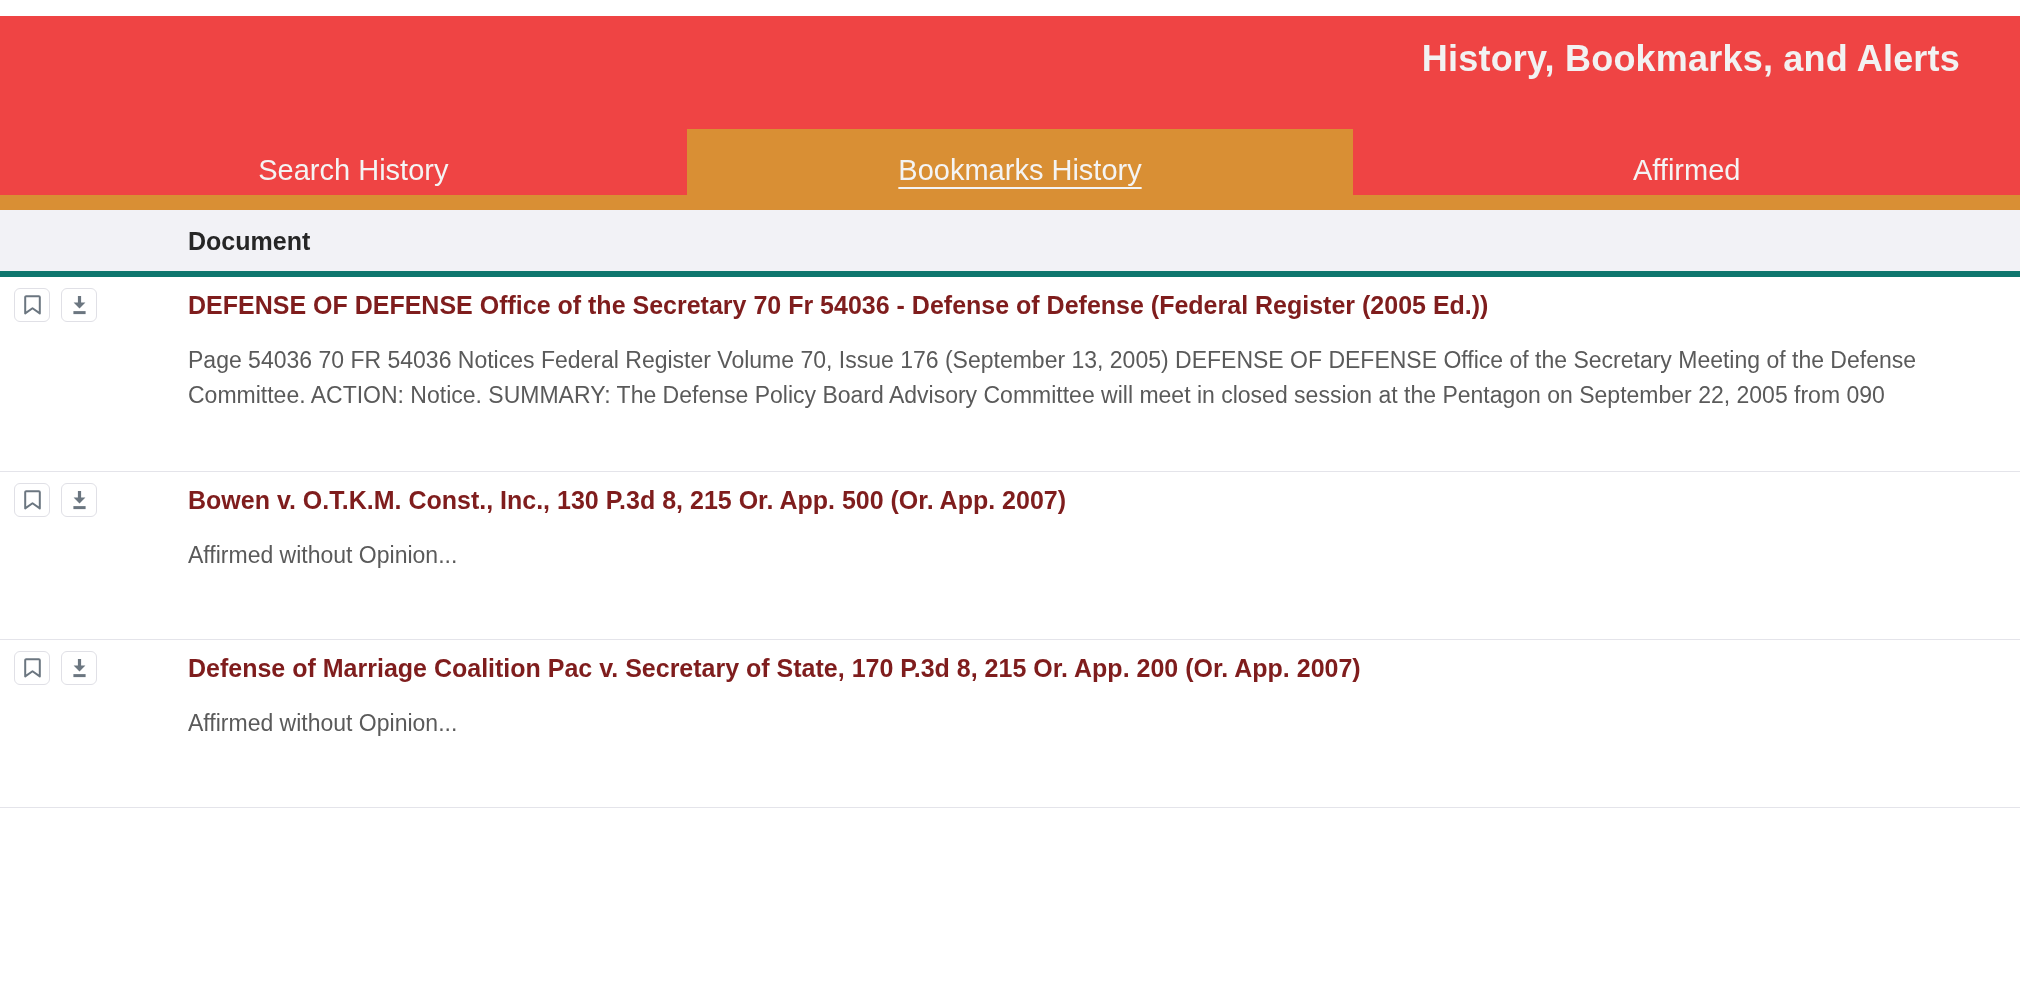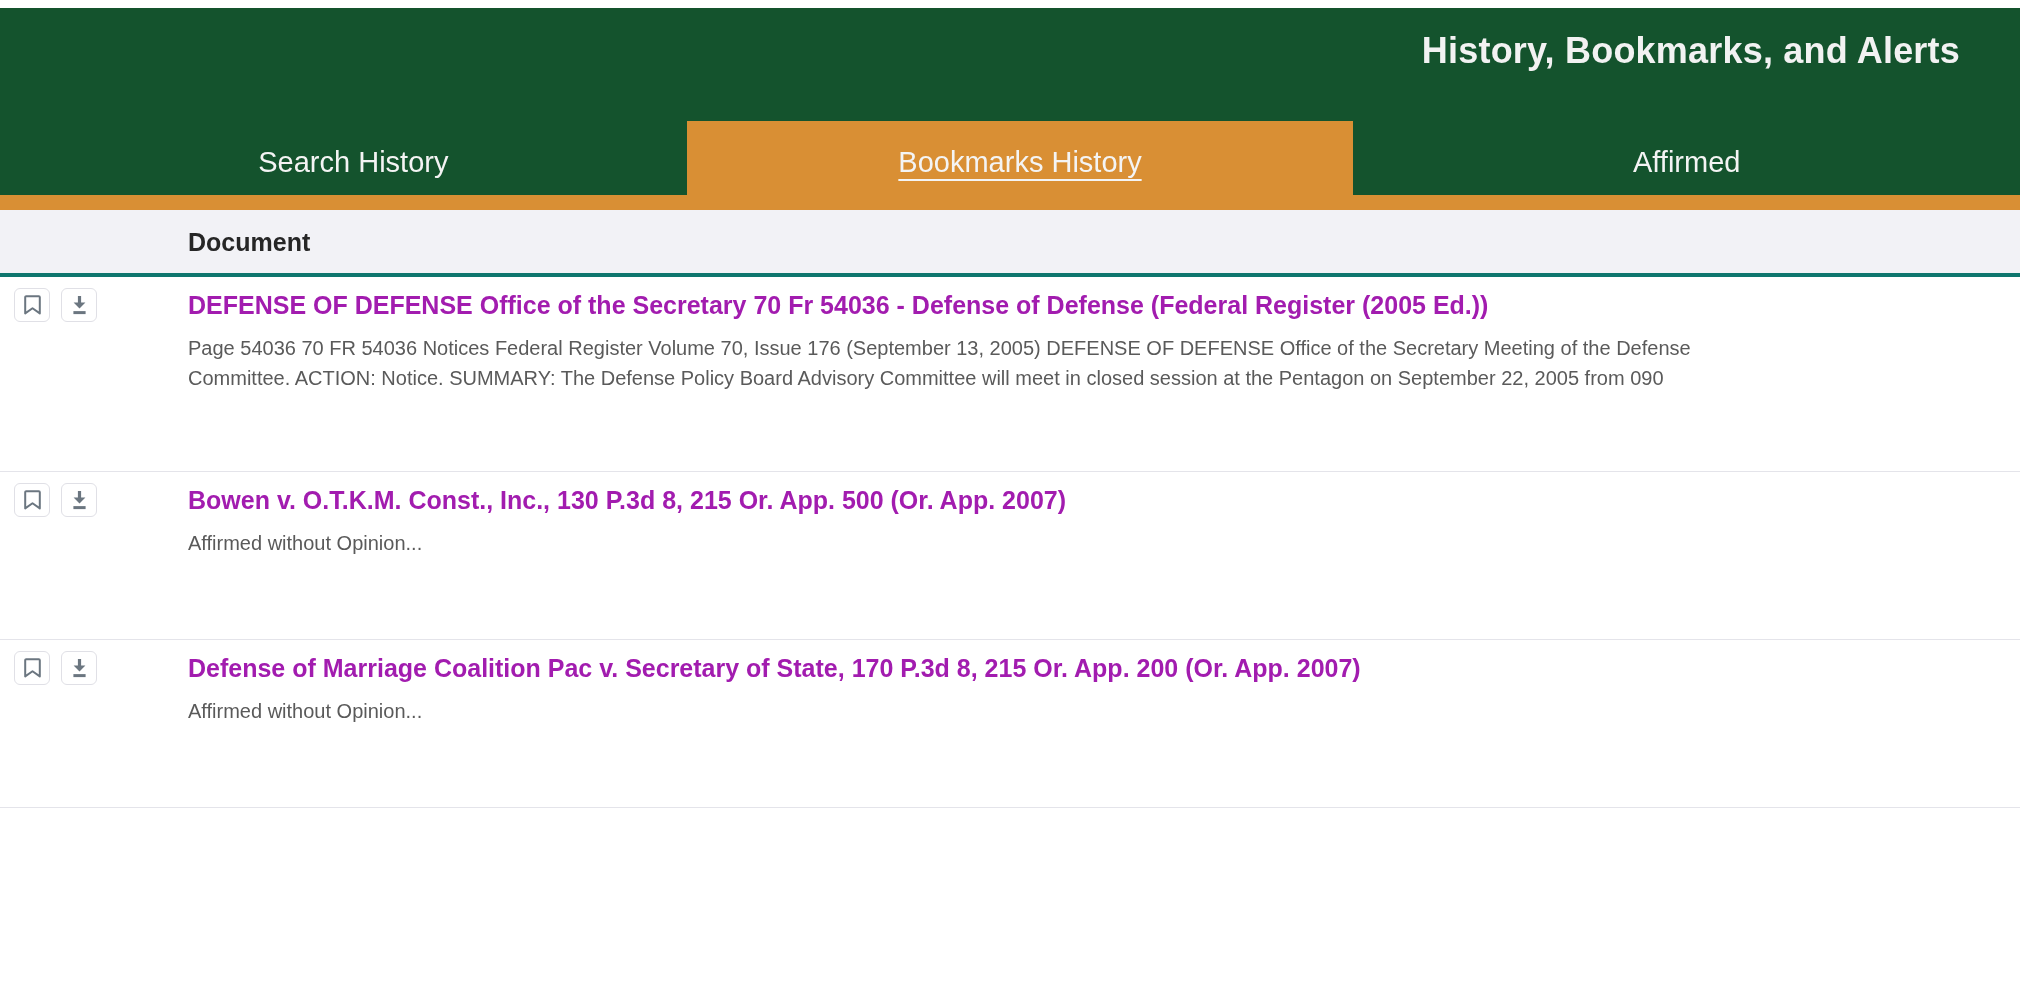--- a/index.html
+++ b/index.html
@@ -14,24 +14,24 @@
   .page {
     position: relative;
     width: 2020px;
     height: 990px;
     background: #ffffff;
   }
 
   
   .header {
     position: absolute;
-    top: 8px; left: 0;
+    top: 16px; left: 0;
     width: 2020px;
     height: 195px;
-    background: #14532d;
+    background: #ef4444;
   }
   .header-title {
     position: absolute;
     right: 60px;
     top: 22px;
     color: #f2f2f2;
     font-size: 36px;
     font-weight: 700;
     letter-spacing: 0.2px;
     white-space: nowrap;
@@ -74,21 +74,21 @@
     background: #d98f34;
   }
 
   
   .col-header {
     position: absolute;
     left: 0; top: 210px;
     width: 2020px;
     height: 67px;
     background: #f2f2f6;
-    border-bottom: 4px solid #0f766e;
+    border-bottom: 6px solid #0f766e;
   }
   .col-header-label {
     position: absolute;
     left: 188px;
     top: 50%;
     transform: translateY(-50%);
     font-size: 25px;
     font-weight: 700;
     color: #262626;
     white-space: nowrap;
@@ -136,29 +136,29 @@
     position: absolute;
     left: 188px;
     top: 0;
     right: 0;
   }
   .result-title {
     display: block;
     margin-top: 12px;
     font-size: 25px;
     font-weight: 700;
-    color: #a21caf;
+    color: #7f1d1d;
     line-height: 1.35;
     white-space: nowrap;
     text-decoration: none;
     cursor: pointer;
   }
   .result-snippet {
-    margin-top: 10px;
-    font-size: 20px;
+    margin-top: 20px;
+    font-size: 23px;
     color: #5a5a5a;
     line-height: 1.52;
     white-space: pre;
   }
   .result-snippet.short { white-space: nowrap; }
 </style>
 </head>
 <body>
 
 <div class="page">

